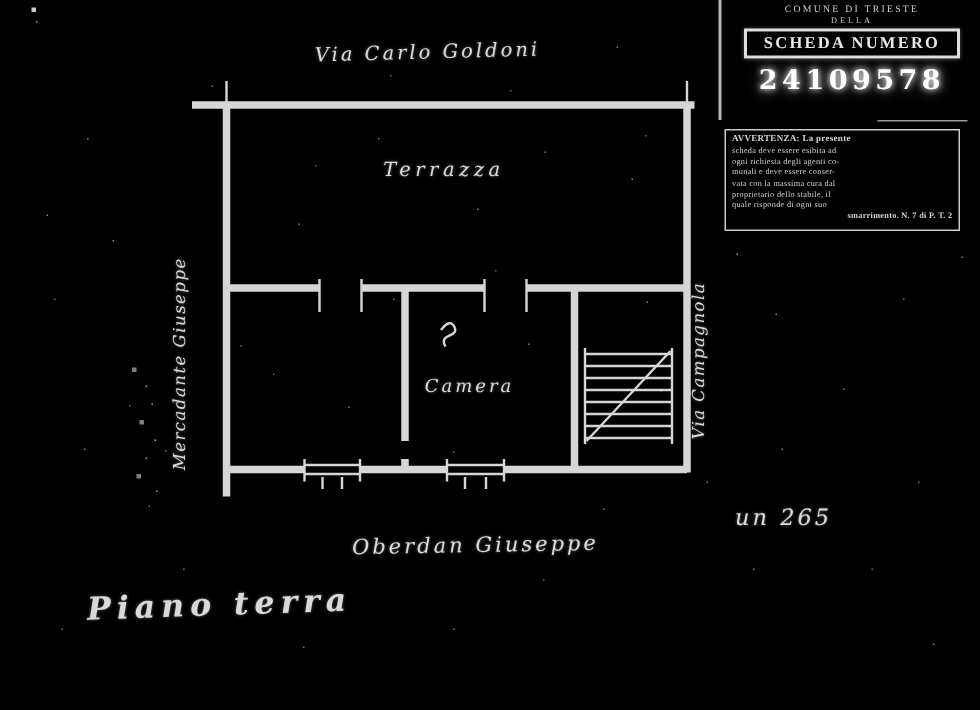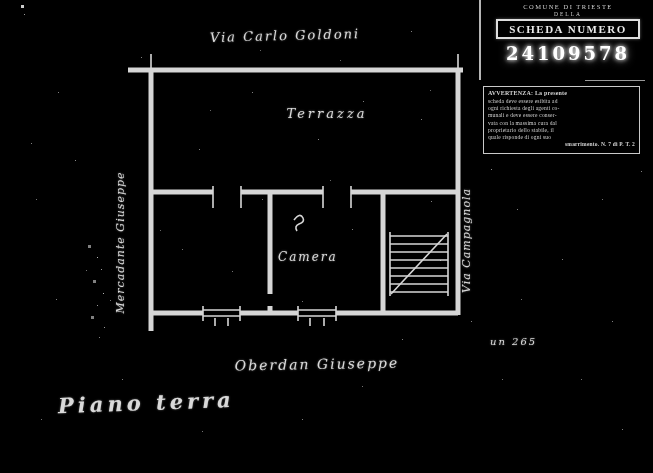--- a/index.html
+++ b/index.html
@@ -15,24 +15,24 @@
     position:absolute;
     font-style:italic;
     color:#d9d9d9;
     text-shadow:0 0 2px rgba(255,255,255,0.45);
     white-space:nowrap;
   }
   .street-top{left:200px;top:28px;width:170px;text-align:center;font-size:13px;letter-spacing:2px;transform:rotate(-1.5deg);}
   .street-bottom{left:232px;top:356px;width:170px;text-align:center;font-size:14px;letter-spacing:2px;transform:rotate(-1deg);}
   .street-left{left:45px;top:236px;width:150px;text-align:center;font-size:11px;letter-spacing:1px;transform:rotate(-90deg);}
   .street-right{left:401px;top:234px;width:130px;text-align:center;font-size:11px;letter-spacing:1px;transform:rotate(-90deg);}
-  .room-terrazza{left:272px;top:106px;width:110px;text-align:center;font-size:13px;letter-spacing:3px;}
-  .room-camera{left:278px;top:250px;width:70px;font-size:12px;letter-spacing:2px;}
+  .room-terrazza{left:241px;top:106px;width:110px;text-align:center;font-size:13px;letter-spacing:3px;}
+  .room-camera{left:278px;top:250px;width:70px;text-align:center;font-size:12px;letter-spacing:2px;}
   .piano-terra{left:58px;top:390px;width:180px;font-size:21px;letter-spacing:4px;font-weight:bold;transform:rotate(-2deg);}
-  .dimension{left:490px;top:336px;font-size:10px;letter-spacing:2px;font-style:italic;}
+  .dimension{left:490px;top:336px;font-size:15px;letter-spacing:2px;font-style:italic;}
 
   
   .card1{
     position:absolute;left:479px;top:0;width:174px;height:80px;
     border-left:2px solid #b5b5b5;
     font-family:"Liberation Serif", serif;
     color:#cfcfcf;
   }
   .card1 .muni{margin-top:3px;font-size:6.5px;letter-spacing:1.5px;text-align:center;}
   .card1 .della{margin-top:1px;font-size:5.5px;letter-spacing:2px;text-align:center;}

